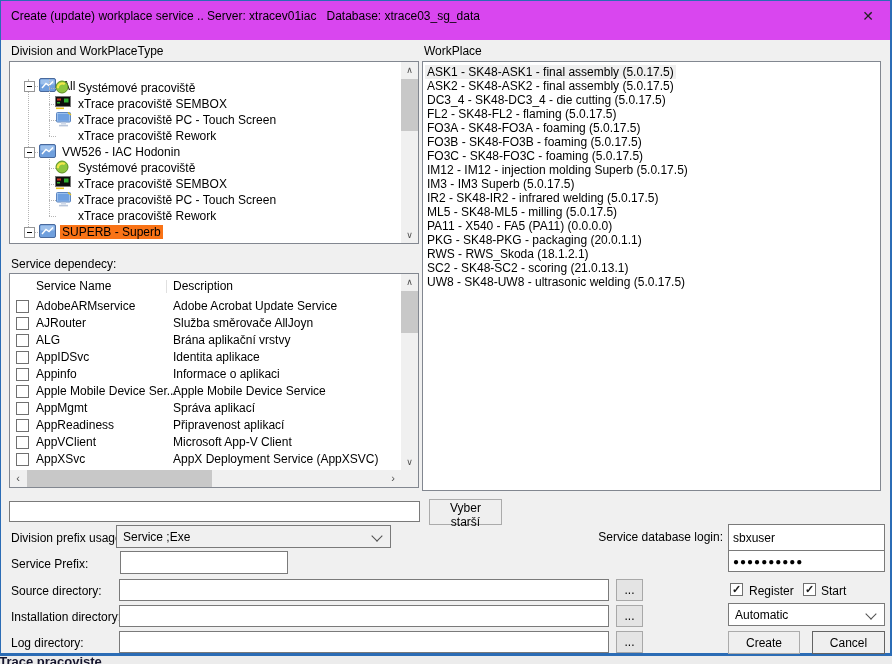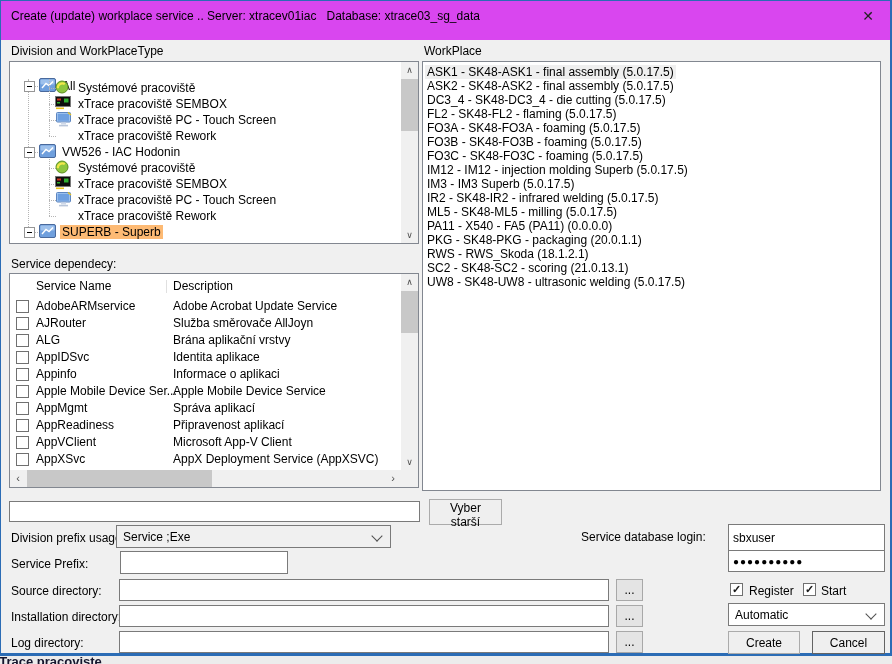--- a/index.html
+++ b/index.html
@@ -30,21 +30,21 @@
   .hscroll .arrow.left{left:0;} .hscroll .arrow.right{right:0;}
   .hthumb{position:absolute;top:0;height:17px;background:#c8c8c8;}
   .corner{position:absolute;width:17px;height:17px;background:#f0f0f0;}
 
   
   #treebox{left:8px;top:60px;width:410px;height:183px;}
   .tree-row{position:absolute;left:0;right:18px;height:16px;}
   .tree-row .label{position:absolute;top:1px;height:14px;line-height:14px;padding:0 2px;white-space:nowrap;}
   .tree-row.root .label{left:50px;}
   .tree-row.child .label{left:66px;}
-  .tree-row .label.sel{background:#fdba74;text-align:right;}
+  .tree-row .label.sel{background:#f97316;text-align:right;}
   .expander{position:absolute;left:14px;top:3px;width:9px;height:9px;border:1px solid #969696;
     background:#fff;box-sizing:content-box;z-index:2;}
   .expander::after{content:"";position:absolute;left:2px;top:4px;width:5px;height:1px;background:#000;}
   .tree-row .icon{position:absolute;top:0px;width:17px;height:15px;}
   .tree-row.root .icon{left:29px;}
   .tree-row.child .icon{left:45px;}
   .hstub{position:absolute;top:8px;border-top:1px dotted #b5b5b5;}
   .tree-row.root .hstub{left:24px;width:6px;}
   .tree-row.child .hstub{left:39px;width:7px;}
   .vline{position:absolute;border-left:1px dotted #b5b5b5;width:0;z-index:1;}
@@ -313,21 +313,21 @@
 
   <input class="tbox" style="left: 8px; top: 500px; width: 411px; height: 21px;" value="">
   <button class="btn" style="left:428px;top:498px;width:73px;height:26px;">Vyber starší</button>
 
   <span class="flabel" style="left:10px;top:530px;">Division prefix usage:</span>
   <div class="combo" style="left:115px;top:524px;width:275px;height:23px;background:#f0f0f0;">
     <span class="cval">Service ;Exe</span>
     <span class="chev"></span>
   </div>
 
-  <span class="flabel" style="left:580px;top:529px;width:142px;">Service database login:</span>
+  <span class="flabel" style="left:580px;top:529px;width:142px;text-align:right;">Service database login:</span>
   <input class="tbox" style="left: 727px; top: 523px; width: 157px; height: 28px;" value="sbxuser">
 
   <span class="flabel" style="left:10px;top:556px;">Service Prefix:</span>
   <input class="tbox" style="left: 119px; top: 550px; width: 168px; height: 23px;" value="">
   <input id="pwd" class="tbox" style="left: 727px; top: 549px; width: 157px; height: 22px;" value="●●●●●●●●●●">
 
   <span class="flabel" style="left:10px;top:583px;">Source directory:</span>
   <input class="tbox" style="left: 118px; top: 578px; width: 490px; height: 22px;" value="">
   <button class="btn browse" style="left:615px;top:578px;width:27px;height:22px;">...</button>
 

